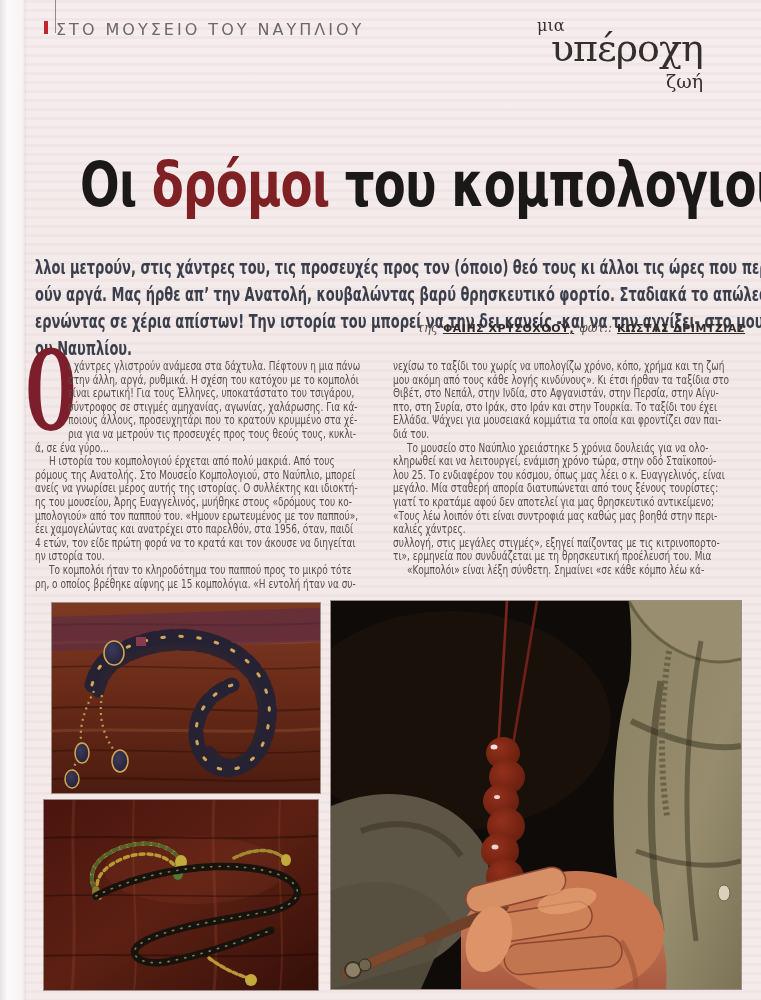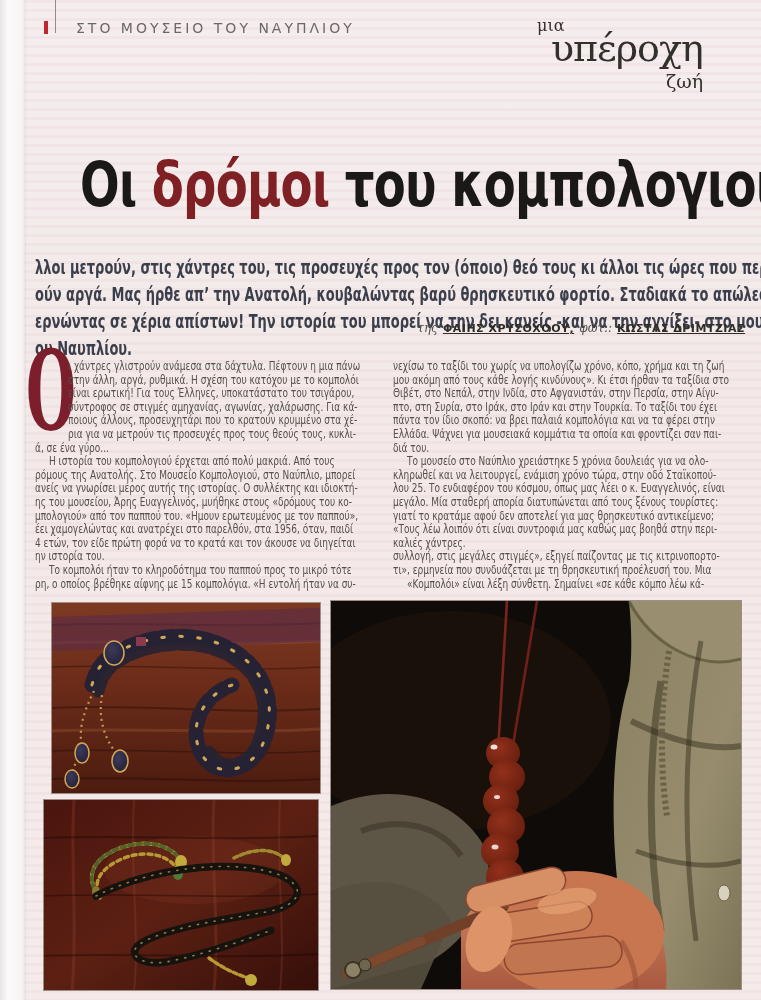--- a/index.html
+++ b/index.html
@@ -7,21 +7,21 @@
        font-family:"DejaVu Sans",sans-serif;background:#f3eae9;}
   #page{position:absolute;inset:0;
         background:
           repeating-linear-gradient(180deg, rgba(231,209,212,.28) 0 3px, rgba(0,0,0,0) 3px 9px),
           linear-gradient(180deg,#f6edef 0%,#f2e9e8 40%,#f4ebea 100%);}
   .edge-strip{position:absolute;left:0;top:0;width:26px;height:1000px;
         background:linear-gradient(90deg,#e8e6e4 0%,#fbfafa 30%,#f7f4f3 85%,rgba(0,0,0,.05) 100%);}
   
   .topline{position:absolute;left:55px;top:0;width:1px;height:33px;background:#8f8d88;}
   .redbar{position:absolute;left:44px;top:21px;width:4px;height:13px;background:#c0272d;}
-  .kicker{position:absolute;left:76px;top:20px;font-size:14px;letter-spacing:3px;
+  .kicker{position:absolute;left:56px;top:20px;font-size:16px;letter-spacing:3px;
           color:#6b6963;white-space:nowrap;}
   
   .logo{position:absolute;left:533px;top:12px;width:216px;height:90px;color:#33302b;
         font-family:"DejaVu Serif",serif;}
   .logo .l1{position:absolute;left:4px;top:4px;font-size:16px;}
   .logo .l2{position:absolute;left:18px;top:14px;font-size:38px;letter-spacing:-1px;}
   .logo .l3{position:absolute;left:133px;top:58px;font-size:19px;}
   
   .title{position:absolute;left:80px;top:148px;white-space:nowrap;font-weight:bold;
          font-size:63px;transform:scaleX(.74);transform-origin:0 0;letter-spacing:-1px;}
@@ -104,21 +104,20 @@
     <div class="bl"><span>ην ιστορία του.</span></div>
     <div class="bl ind"><span>Το κομπολόι ήταν το κληροδότημα του παππού προς το μικρό τότε</span></div>
     <div class="bl"><span>ρη, ο οποίος βρέθηκε αίφνης με 15 κομπολόγια. «Η εντολή ήταν να συ-</span></div>
   </div>
 
   <div class="col col-right">
     <div class="bl"><span>νεχίσω το ταξίδι του χωρίς να υπολογίζω χρόνο, κόπο, χρήμα και τη ζωή</span></div>
     <div class="bl"><span>μου ακόμη από τους κάθε λογής κινδύνους». Κι έτσι ήρθαν τα ταξίδια στο</span></div>
     <div class="bl"><span>Θιβέτ, στο Νεπάλ, στην Ινδία, στο Αφγανιστάν, στην Περσία, στην Αίγυ-</span></div>
     <div class="bl"><span>πτο, στη Συρία, στο Ιράκ, στο Ιράν και στην Τουρκία. Το ταξίδι του έχει</span></div>
-    <div class="bl"><span>πάντα τον ίδιο σκοπό: να βρει παλαιά κομπολόγια και να τα φέρει στην</span></div>
     <div class="bl"><span>Ελλάδα. Ψάχνει για μουσειακά κομμάτια τα οποία και φροντίζει σαν παι-</span></div>
     <div class="bl"><span>διά του.</span></div>
     <div class="bl ind"><span>Το μουσείο στο Ναύπλιο χρειάστηκε 5 χρόνια δουλειάς για να ολο-</span></div>
     <div class="bl"><span>κληρωθεί και να λειτουργεί, ενάμιση χρόνο τώρα, στην οδό Σταϊκοπού-</span></div>
     <div class="bl"><span>λου 25. Το ενδιαφέρον του κόσμου, όπως μας λέει ο κ. Ευαγγελινός, είναι</span></div>
     <div class="bl"><span>μεγάλο. Μία σταθερή απορία διατυπώνεται από τους ξένους τουρίστες:</span></div>
     <div class="bl"><span>γιατί το κρατάμε αφού δεν αποτελεί για μας θρησκευτικό αντικείμενο;</span></div>
     <div class="bl"><span>«Τους λέω λοιπόν ότι είναι συντροφιά μας καθώς μας βοηθά στην περι-</span></div>
     <div class="bl"><span>καλιές χάντρες.</span></div>
     <div class="bl"><span>συλλογή, στις μεγάλες στιγμές», εξηγεί παίζοντας με τις κιτρινοπορτο-</span></div>

